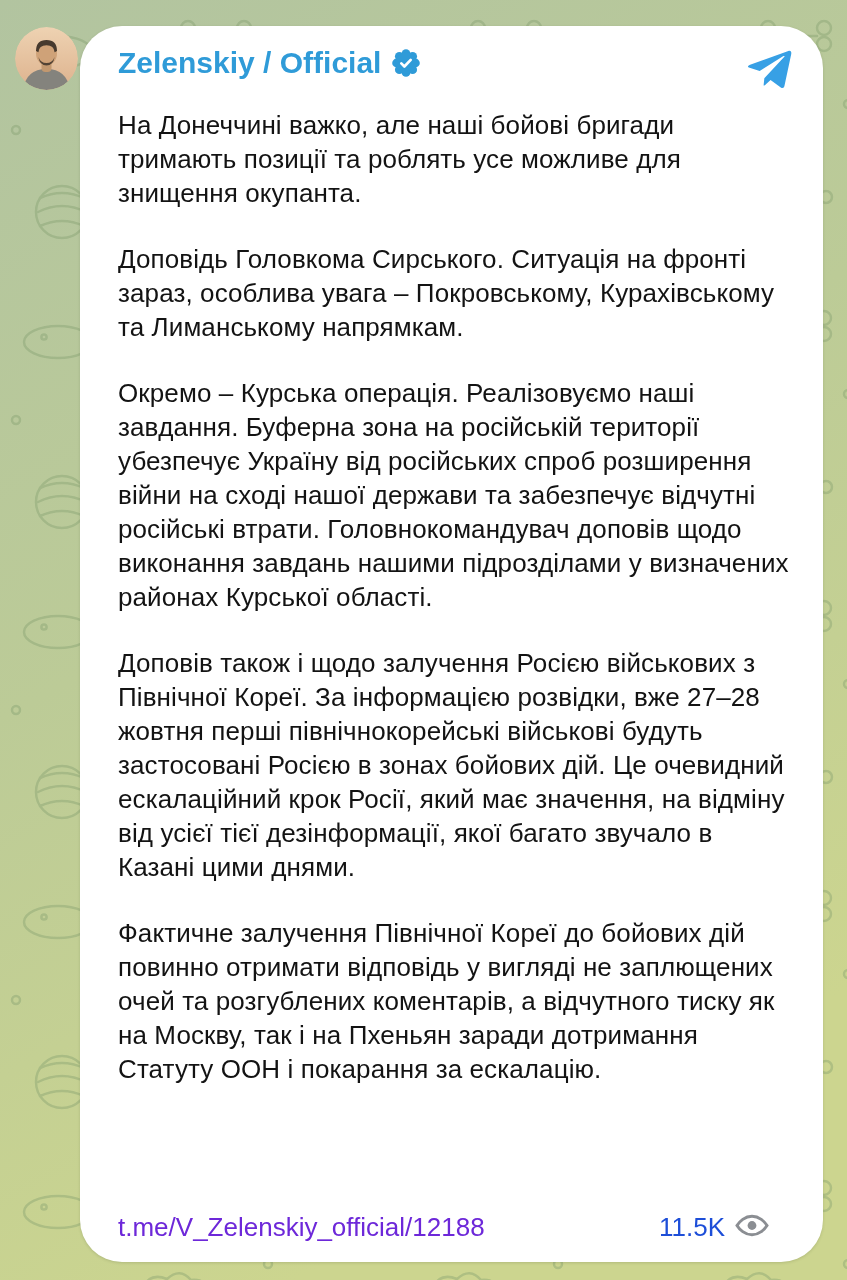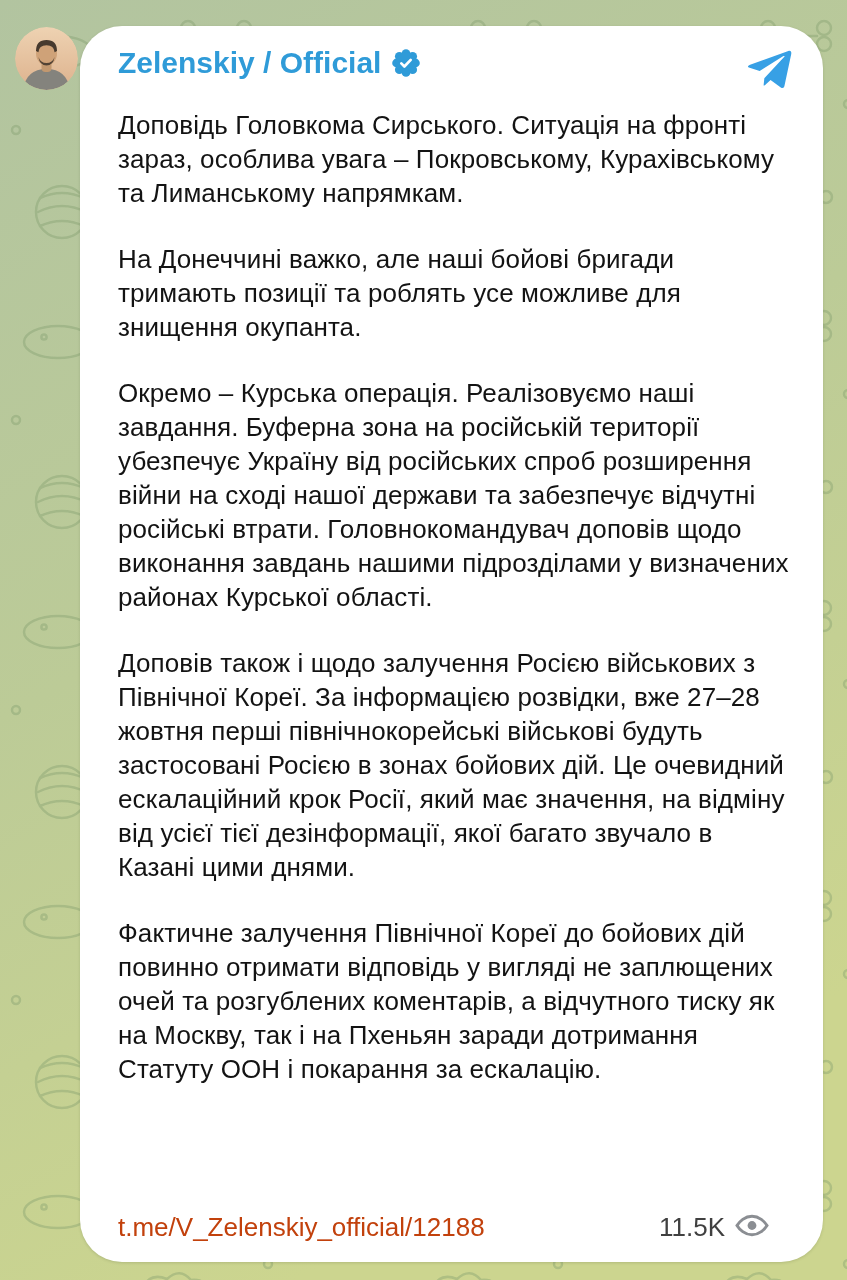--- a/index.html
+++ b/index.html
@@ -42,22 +42,22 @@
     letter-spacing: 0.1px;
   }
   .post-body p { margin: 0 0 32px 0; }
   .post-body p:last-child { margin-bottom: 0; }
 
   .bubble-footer {
     position: absolute; left: 38px; right: 30px; bottom: 18px;
     display: flex; align-items: center; justify-content: space-between;
     font-size: 26px; line-height: 32px;
   }
-  .post-link { color: #c2410c; text-decoration: none; cursor: pointer; }
-  .meta { display: flex; align-items: center; color: #404040; text-align: center; }
+  .post-link { color: #6d28d9; text-decoration: none; cursor: pointer; }
+  .meta { display: flex; align-items: center; color: #1d4ed8; text-align: center; }
   .meta .views { margin-right: 10px; }
   .meta .eye { margin-right: 24px; margin-top: 3px; }
 </style>
 </head>
 <body>
 
 <svg class="bg-layer" width="847" height="1280" xmlns="http://www.w3.org/2000/svg">
   <defs>
     <linearGradient id="bgGrad" x1="0" y1="0" x2="0.35" y2="1">
       <stop offset="0" stop-color="#b2c4a0"></stop>
@@ -141,22 +141,22 @@
       </svg>
     </span>
     <span class="plane">
       <svg width="46" height="46" viewBox="0 0 24 24" xmlns="http://www.w3.org/2000/svg">
         <path fill="#37a0e5" d="M9.04 16.88l-.38 3.77c.54 0 .78-.23 1.07-.51l2.57-2.45 5.33 3.9c.98.54 1.68.26 1.93-.9l3.5-16.4c.31-1.45-.52-2.02-1.47-1.66L1.6 9.72c-1.4.54-1.38 1.32-.24 1.67l5.25 1.64L18.8 5.4c.57-.35 1.09-.16.66.22L9.04 16.88z"></path>
       </svg>
     </span>
   </div>
 
   <div class="post-body">
+    <p>На Донеччині важко, але наші бойові бригади тримають позиції та роблять усе можливе для знищення окупанта.</p>
     <p>Доповідь Головкома Сирського. Ситуація на фронті зараз, особлива увага – Покровському, Курахівському та Лиманському напрямкам.</p>
-    <p>На Донеччині важко, але наші бойові бригади тримають позиції та роблять усе можливе для знищення окупанта.</p>
     <p>Окремо – Курська операція. Реалізовуємо наші завдання. Буферна зона на російській території убезпечує Україну від російських спроб розширення війни на сході нашої держави та забезпечує відчутні російські втрати. Головнокомандувач доповів щодо виконання завдань нашими підрозділами у визначених районах Курської області.</p>
     <p>Доповів також і щодо залучення Росією військових з Північної Кореї. За інформацією розвідки, вже 27–28 жовтня перші північнокорейські військові будуть застосовані Росією в зонах бойових дій. Це очевидний ескалаційний крок Росії, який має значення, на відміну від усієї тієї дезінформації, якої багато звучало в Казані цими днями.</p>
     <p>Фактичне залучення Північної Кореї до бойових дій повинно отримати відповідь у вигляді не заплющених очей та розгублених коментарів, а відчутного тиску як на Москву, так і на Пхеньян заради дотримання Статуту ООН і покарання за ескалацію.</p>
   </div>
 
   <div class="bubble-footer">
     <a class="post-link">t.me/V_Zelenskiy_official/12188</a>
     <span class="meta">
       <span class="views">11.5K</span>
       <span class="eye">

